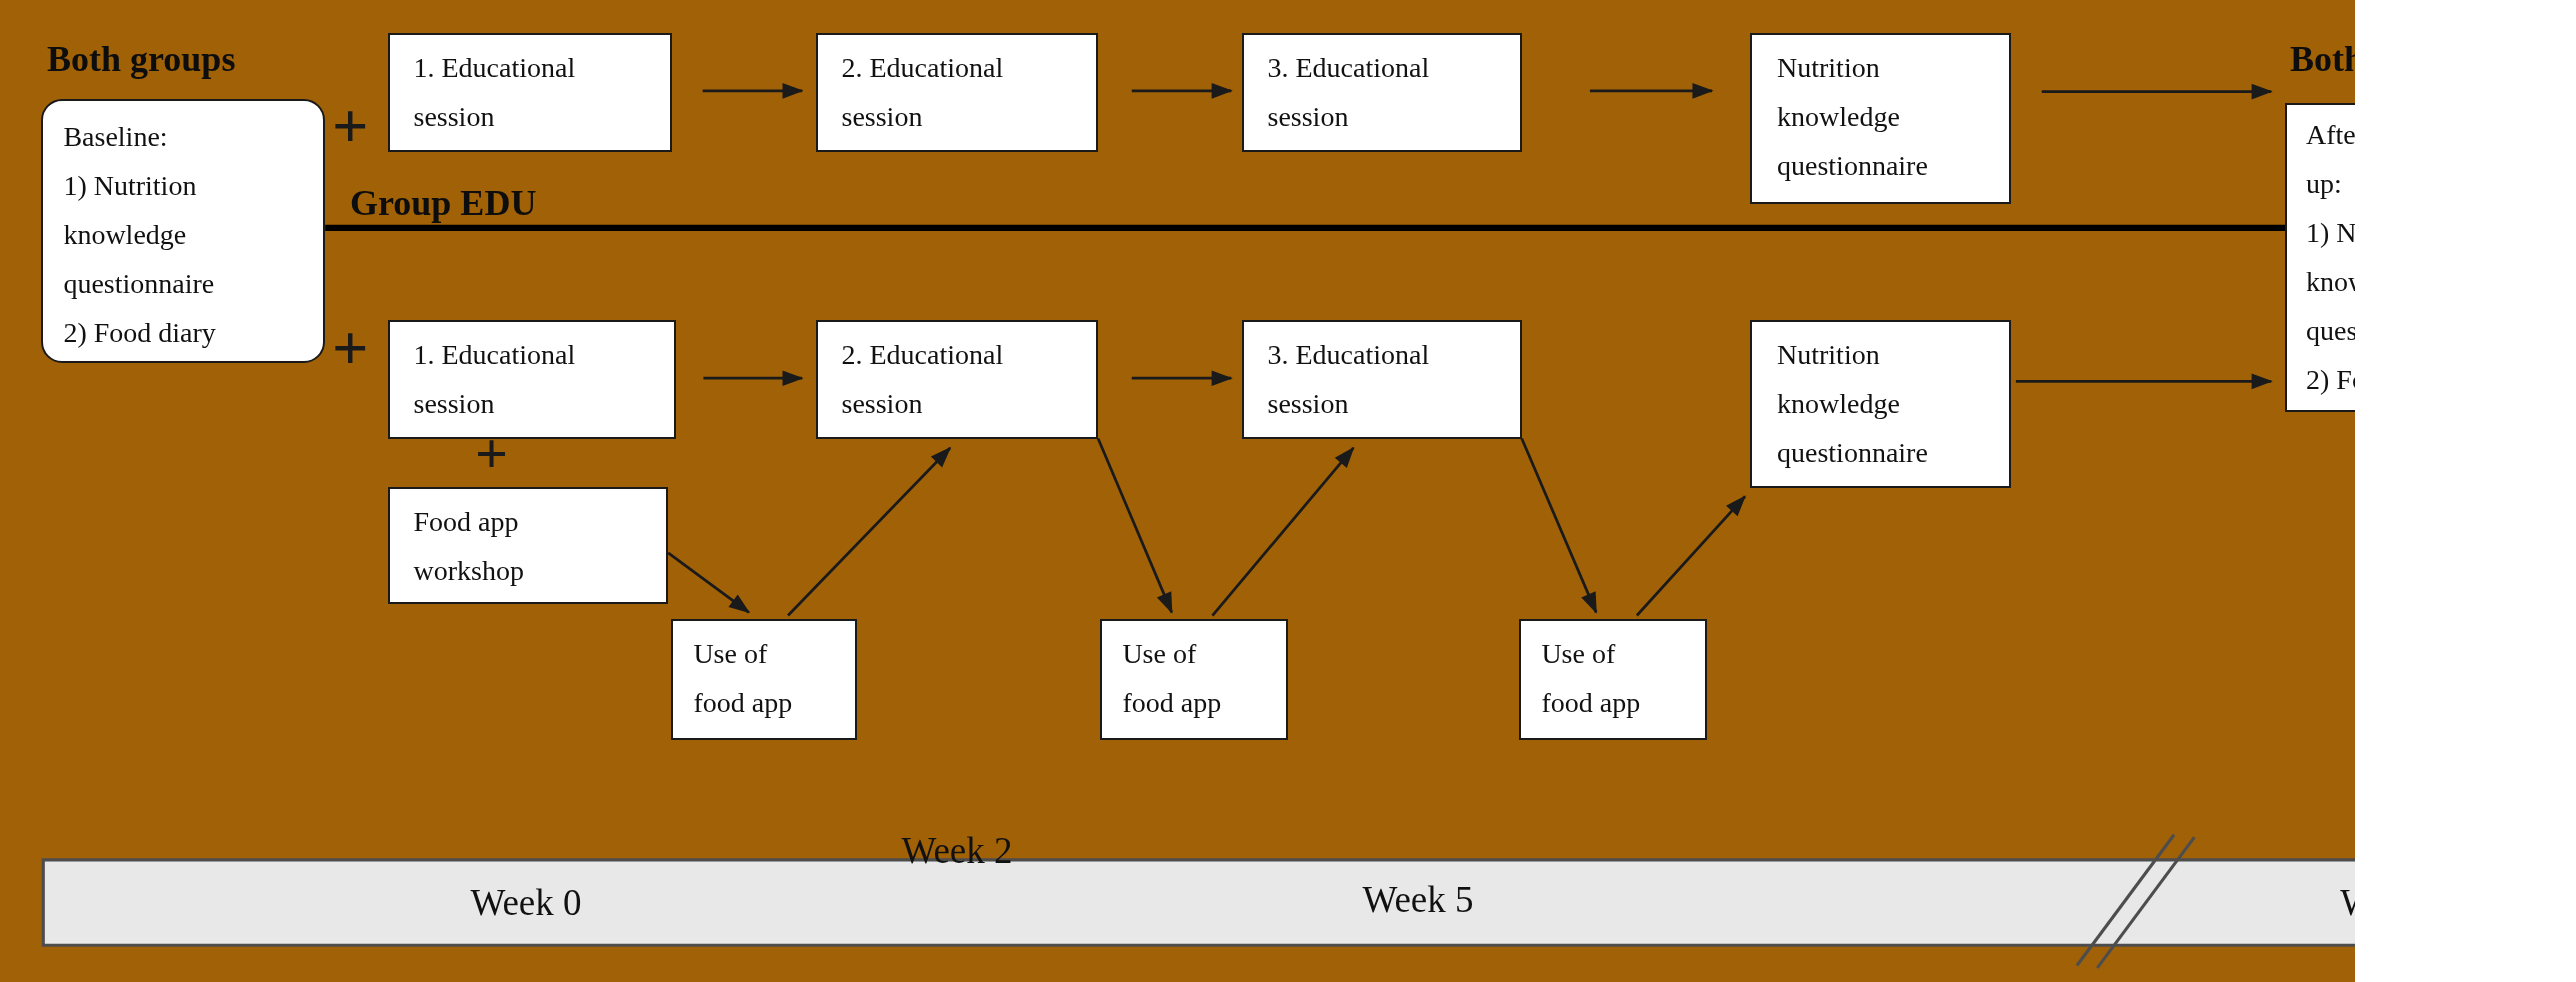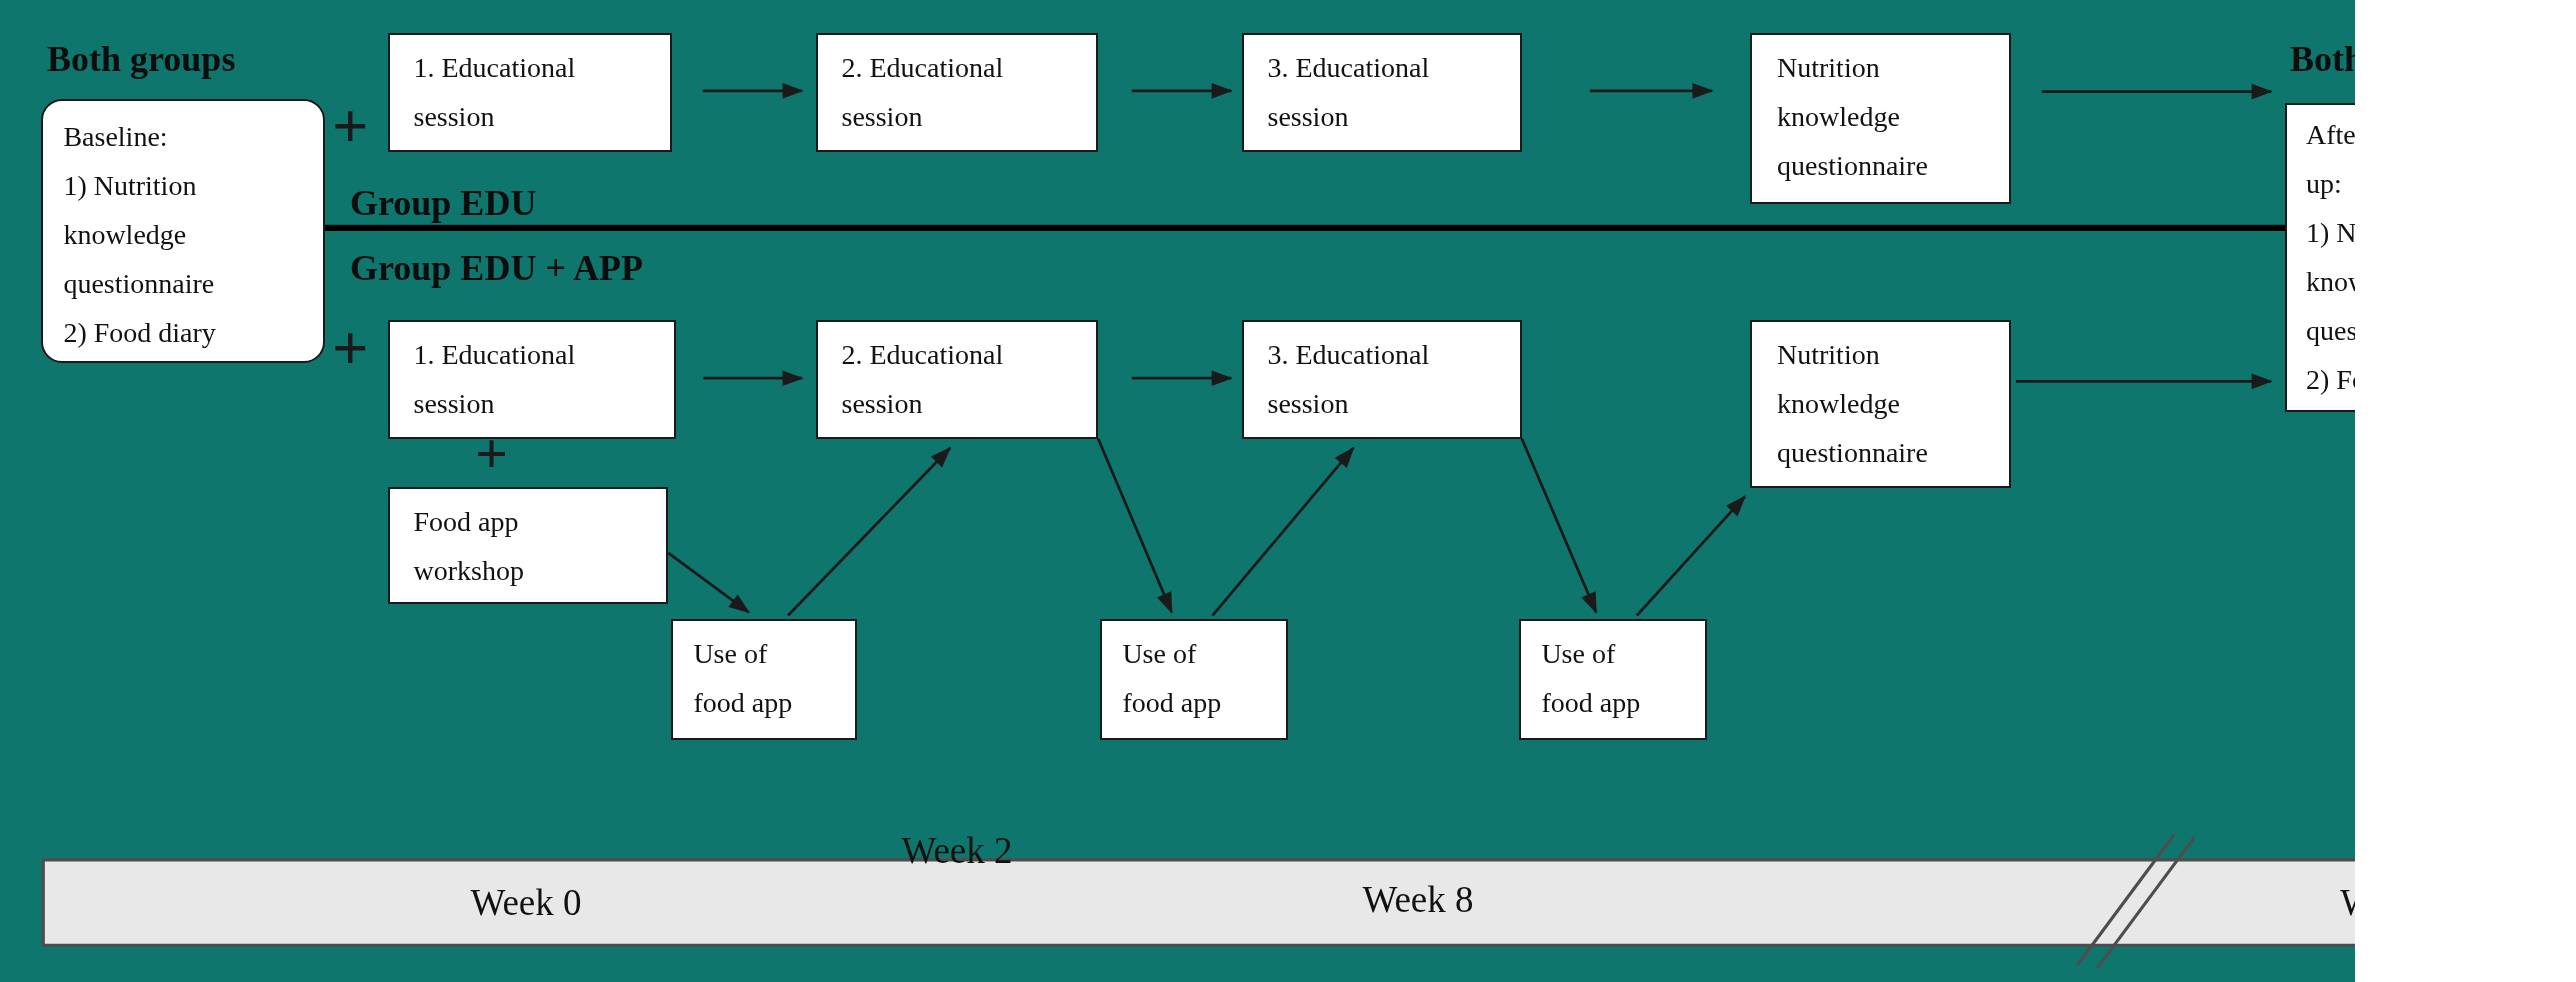--- a/index.html
+++ b/index.html
@@ -1,20 +1,20 @@
 <!DOCTYPE html>
 <html style="font-size:12.5px"><head>
 <meta charset="utf-8">
 <style>
   html,body{margin:0;padding:0;background:#ffffff;}
   #canvas{
     position:relative;
     width:2355px;
     height:982px;
-    background:#0f766e;
+    background:#a16207;
     font-family:"Liberation Serif", serif;
     color:#111111;
     overflow:hidden;
   }
   #overlay{position:absolute;left:0;top:0;width:2576px;height:982px;}
   .box{
     position:absolute;
     box-sizing:border-box;
     background:#ffffff;
     border:2.3px solid #1a1a1a;
@@ -79,21 +79,20 @@
     <line x1="1006" y1="786" x2="1213" y2="572" stroke="#1a1a1a" stroke-width="3.5" marker-end="url(#ah)"></line>
     <line x1="1402" y1="560" x2="1496" y2="782" stroke="#1a1a1a" stroke-width="3.5" marker-end="url(#ah)"></line>
     <line x1="1548" y1="786" x2="1728" y2="572" stroke="#1a1a1a" stroke-width="3.5" marker-end="url(#ah)"></line>
     <line x1="1943" y1="560" x2="2038" y2="782" stroke="#1a1a1a" stroke-width="3.5" marker-end="url(#ah)"></line>
     <line x1="2090" y1="786" x2="2228" y2="634" stroke="#1a1a1a" stroke-width="3.5" marker-end="url(#ah)"></line>
   </svg>
 
   <div class="grouplabel" style="left:47px;top:38px;">Both groups</div>
   <div class="grouplabel" style="left:2290px;top:38px;">Both groups</div>
   <div class="grouplabel" style="left:350px;top:166px;margin-top:16px;">Group EDU</div>
-  <div class="grouplabel" style="left:350px;top:247px;">Group EDU + APP</div>
 
   <div class="plus" style="left:332px;top:94px;">+</div>
   <div class="plus" style="left:332px;top:316px;">+</div>
   <div class="plus" style="left:475px;top:425px;font-size:58px;line-height:58px;">+</div>
 
   <div class="box" style="left:41px;top:99px;width:284px;height:264px;padding:11px 7.8px 0 20.4px;border-radius:21px;">Baseline:
 1) Nutrition
 knowledge
 questionnaire
 2) Food diary</div>
@@ -128,17 +127,17 @@
   <div class="box" style="left:1100px;top:619px;width:188px;height:121px;padding:7.8px 4.7px 0 20.4px;">Use of
 food app</div>
   <div class="box" style="left:1519px;top:619px;width:188px;height:121px;padding:7.8px 4.7px 0 20.4px;">Use of
 food app</div>
   <div class="box" style="left:1750px;top:320px;width:261px;height:168px;padding:7.8px 4.7px 0 25px;">Nutrition
 knowledge
 questionnaire</div>
 
   <div class="week" style="left:526px;top:882px;">Week 0</div>
   <div class="week" style="left:957px;top:830px;">Week 2</div>
-  <div class="week" style="left:1418px;top:879px;">Week 8</div>
+  <div class="week" style="left:1418px;top:879px;">Week 5</div>
   <div class="week" style="left:2405px;top:882px;">Week 10</div>
 
 </div>
 
 
 </body></html>

